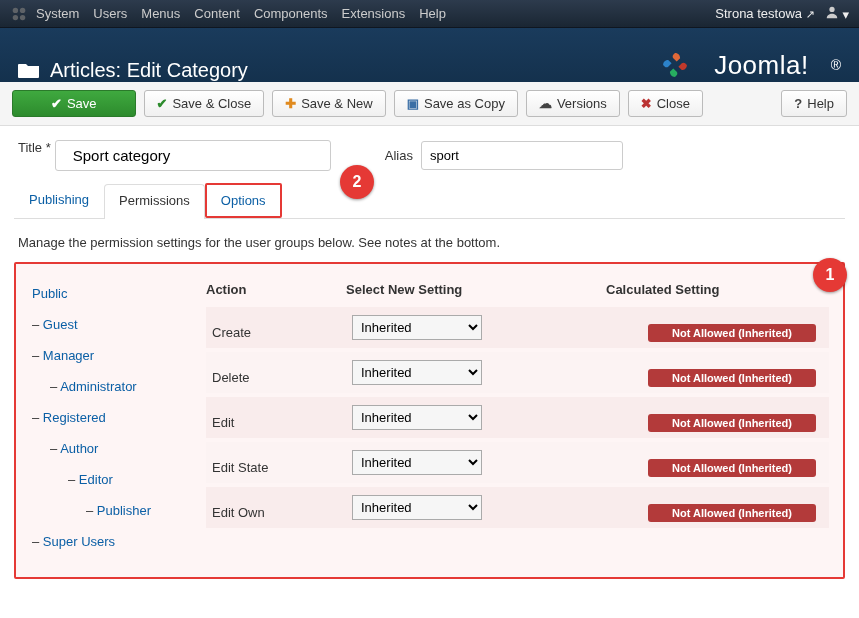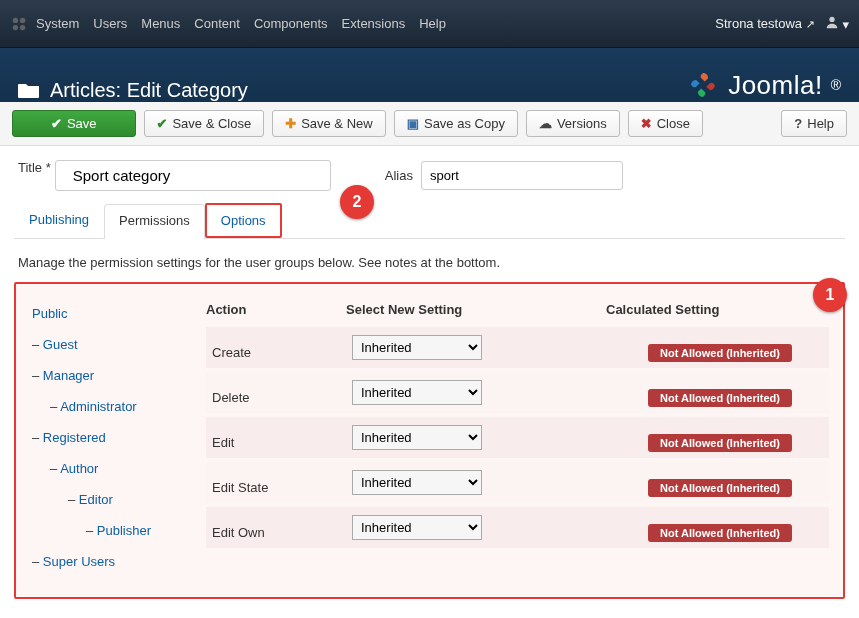--- a/index.html
+++ b/index.html
@@ -1,27 +1,27 @@
 <!DOCTYPE html>
 <html><head>
 <meta charset="utf-8">
 <style>
 * { box-sizing: border-box; margin: 0; padding: 0; }
 body { font-family: Arial, Helvetica, sans-serif; font-size: 13px; color: #333; background: #fff; width: 859px; }
-.topbar { background: linear-gradient(#2d3b4d,#1a2633); height: 48px; display: flex; align-items: center; padding: 0 10px; color: #ccc; border-bottom: 1px solid #0f1620; }
+.topbar { background: linear-gradient(#2d3b4d,#1a2633); height: 28px; display: flex; align-items: center; padding: 0 10px; color: #ccc; border-bottom: 1px solid #0f1620; }
 .topbar .joomla-sm { width: 18px; height: 18px; margin-right: 8px; opacity:.7; }
 .topbar .menu { display: flex; gap: 14px; flex: 1; font-size: 13px; }
 .topbar .menu span { cursor: pointer; }
 .topbar .right { display: flex; align-items: center; gap: 10px; color: #eee; }
 .topbar .right .ext-icon { font-size: 11px; }
 .topbar .user-icon svg { fill:#ccc; }
 .header { background: linear-gradient(#1a3b5c,#14314d); height: 54px; display: flex; align-items: flex-end; padding: 0 18px; color: #fff; }
 .header .folder-icon { margin-right: 10px; }
 .header h1 { font-size: 20px; font-weight: normal; flex:1; }
-.header .logo { display:flex; align-items:center; gap:8px; }
+.header .logo { display:flex; align-items:center; gap:22px; }
 .header .logo-text { font-size: 26px; font-weight: 300; letter-spacing:.5px; }
 .toolbar { background: #f5f5f5; border-bottom: 1px solid #ddd; padding: 8px 12px; display: flex; gap: 8px; }
 .btn { background: linear-gradient(#fff,#f0f0f0); border: 1px solid #bbb; border-radius: 3px; padding: 5px 12px; font-size: 13px; cursor: pointer; display: inline-flex; align-items: center; gap: 5px; color:#333; }
 .btn.green { background: linear-gradient(#3fa93f,#2d8b2d); border-color: #2a7a2a; color: #fff; padding: 5px 38px; }
 .btn .ico { font-weight: bold; }
 .toolbar .spacer { flex:1; }
 .form-row { padding: 14px 18px 6px; display: flex; gap: 4px; }
 .form-row label { font-size: 13px; color: #333; }
 .form-row input { border: 1px solid #ccc; border-radius: 3px; padding: 6px 8px; font-size: 15px; }
 #title-input { width: 276px; padding-left: 17px; }
@@ -47,21 +47,21 @@
 .pt-head { display:flex; font-weight:bold; font-size:13px; padding: 6px 0 10px; }
 .pt-head .c1 { width: 140px; }
 .pt-head .c2 { width: 260px; }
 .pt-head .c3 { flex:1; }
 .pt-row { display:flex; align-items:flex-end; background: rgba(245,230,230,.6); padding: 8px 6px; margin-bottom: 4px; }
 .pt-row:nth-child(even){ background: rgba(250,240,240,.4);}
 .pt-row .c1 { width: 140px; font-size:13px; }
 .pt-row .c2 { width: 296px; }
 .pt-row .c3 { flex:1; }
 .pt-row select { width: 130px; padding: 3px 4px; border:1px solid #aaa; background:#f6f6f6; font-size:13px; }
-.badge { background: #b33a3a; color: #fff; font-size: 11px; font-weight: bold; padding: 3px 12px; border-radius: 3px; }
+.badge { background: #b33a3a; color: #fff; font-size: 11px; font-weight: bold; padding: 3px 24px; border-radius: 3px; }
 .circle { position: absolute; width: 34px; height: 34px; border-radius: 50%; background: #e53935; color:#fff; display:flex; align-items:center; justify-content:center; font-weight:bold; font-size:16px; box-shadow: 0 1px 3px rgba(0,0,0,.4);}
 .circle.c2m { top: -18px; left: 326px; }
 .circle.c1m { top: -6px; right: -4px; }
 .ico-green { color:#2d8b2d; font-weight:bold;}
 .ico-orange { color:#e08a1e; font-weight:bold;}
 .ico-blue { color:#3a6ea5; font-weight:bold;}
 .ico-dark { color:#444; font-weight:bold;}
 .ico-red { color:#b33; font-weight:bold;}
 </style>
 </head>

